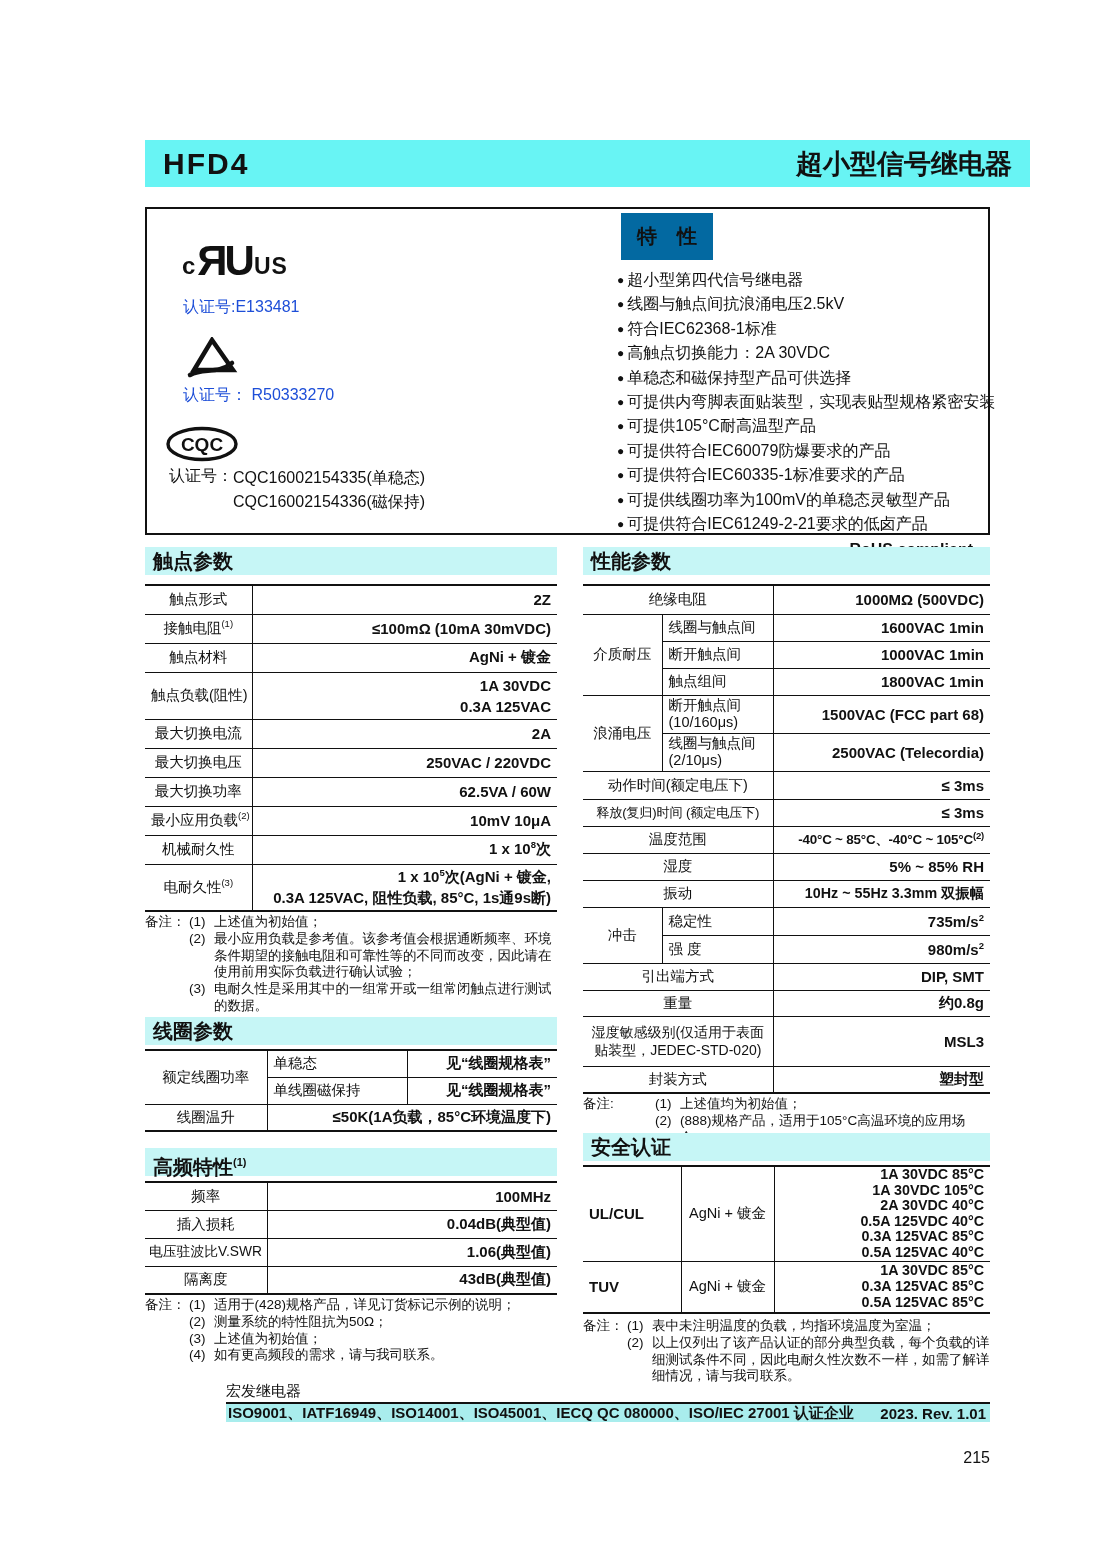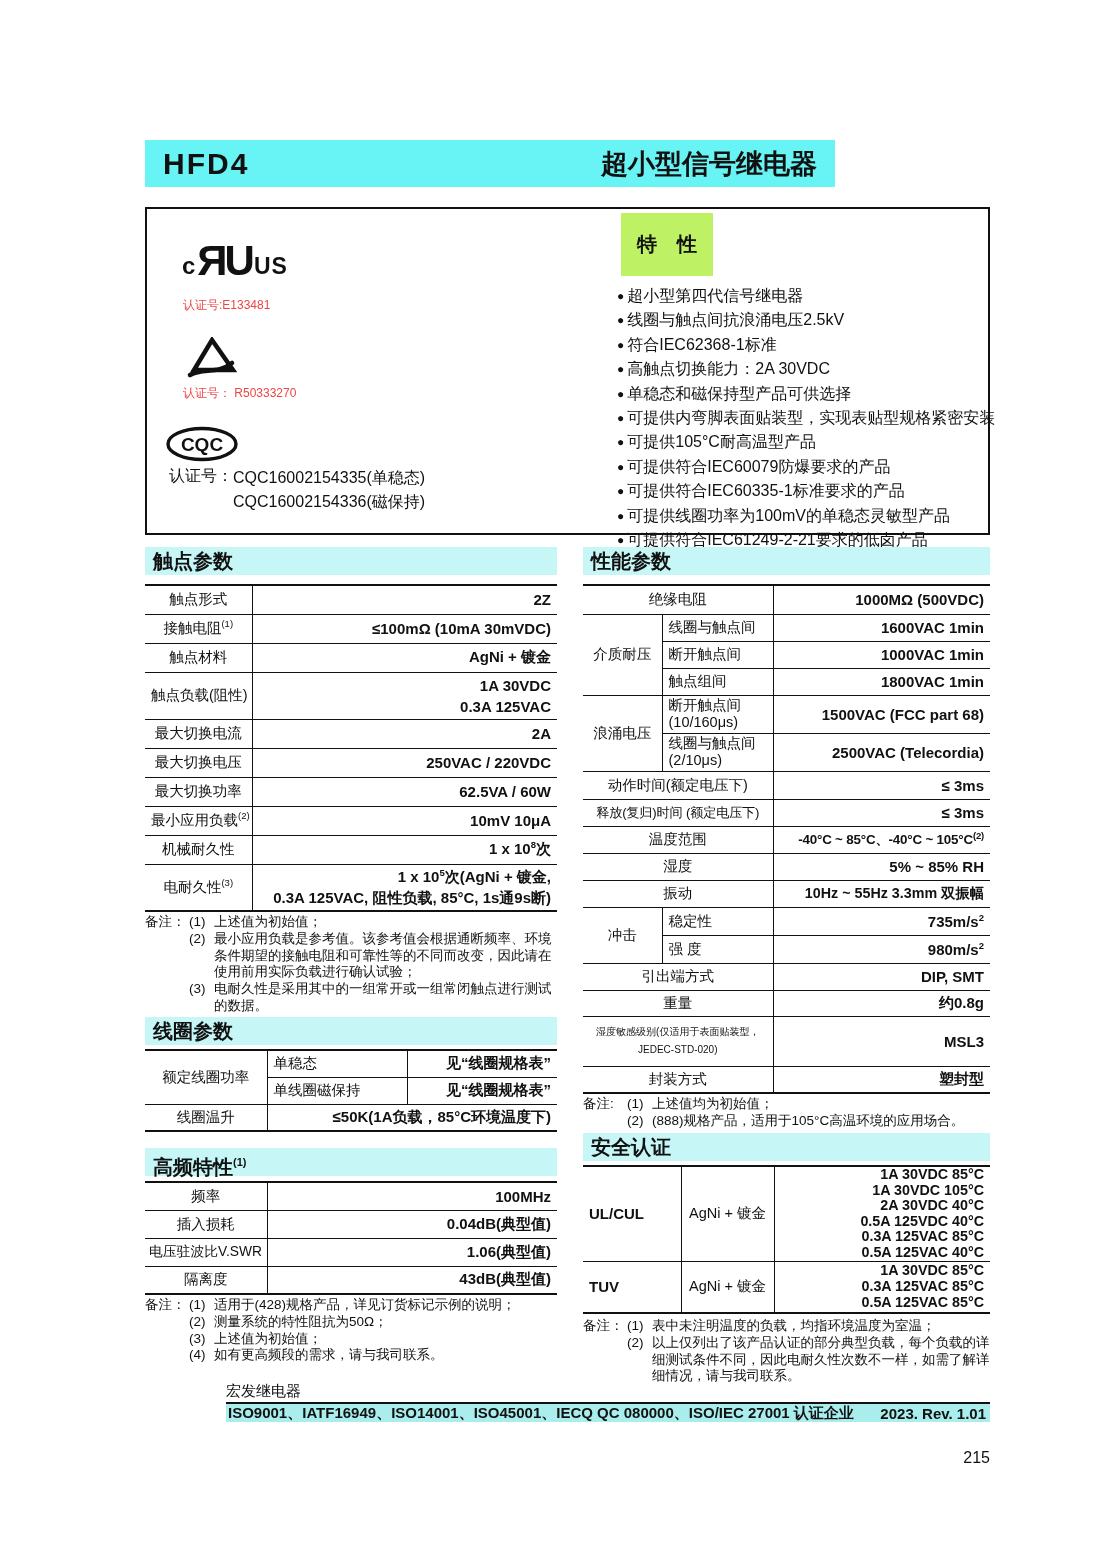--- a/index.html
+++ b/index.html
@@ -1,44 +1,44 @@
 <!DOCTYPE html>
 <html><head>
 <meta charset="utf-8">
 <style>
   html,body{margin:0;padding:0;background:#fff;}
   .page{position:relative;width:1102px;height:1559px;background:#ffffff;
         font-family:"Liberation Sans","DejaVu Sans",sans-serif;color:#111;overflow:hidden;}
   .abs{position:absolute;}
 
   
-  .title-bar{left:145px;top:140px;width:690px;height:47px;background:#68F4F4;
+  .title-bar{left:145px;top:140px;width:885px;height:47px;background:#68F4F4;
              display:flex;justify-content:space-between;align-items:center;
              padding:0 18px;box-sizing:border-box;}
   .title-model{font-size:30px;font-weight:bold;letter-spacing:2px;}
   .title-product{font-size:27px;font-weight:bold;}
 
   
   .cert-box{left:145px;top:207px;width:845px;height:328px;border:2px solid #111;box-sizing:border-box;}
   .ul-logo{left:35px;top:36px;display:flex;align-items:flex-end;}
   .ul-c{font-size:24px;font-weight:bold;line-height:1;}
   .ul-m{font-size:42px;font-weight:bold;line-height:.78;letter-spacing:-3px;margin:0 2px;}
   .ul-us{font-size:23px;font-weight:bold;line-height:1;letter-spacing:1px;}
-  .cert-no{font-size:12px;color:#ef4444;}
+  .cert-no{font-size:16px;color:#1d4ed8;}
   .cert-ul-no{left:36px;top:88px;}
   .tri-logo{left:38px;top:128px;}
   .cert-tri-no{left:36px;top:176px;}
   .cqc-logo{left:18px;top:217px;}
   .cqc-lines{left:22px;top:257px;display:flex;font-size:16px;}
   .cqc-lines .lbl{}
   .cqc-lines .nums div{line-height:24px;}
 
   .features{left:470px;top:4px;width:368px;}
-  .features-title{display:inline-block;background:#bef264;font-size:20px;font-weight:bold;
-                  padding:18px 16px;margin-left:4px;}
+  .features-title{display:inline-block;background:#0369a1;font-size:20px;font-weight:bold;
+                  padding:10px 16px;margin-left:4px;}
   .features ul{list-style:none;margin:8px 0 0 0;padding:0;font-size:16px;line-height:23.4px;}
   .features li{white-space:nowrap;}
   .features li::before{content:"●";font-size:12px;margin-right:3px;vertical-align:1px;}
   .rohs{text-align:right;font-weight:bold;font-size:16px;margin-top:5px;padding-right:12px;}
 
   
   .sec-h{height:28px;line-height:28px;background:#C6F6F6;font-size:20px;font-weight:bold;
          padding-left:8px;box-sizing:border-box;}
   .sec-h sup{font-size:11px;font-weight:bold;}
 
@@ -356,31 +356,31 @@
         </tr>
     <tr class="h27">
           <td class="lab b-r nowrap" colspan="2">引出端方式</td>
       <td class="val">DIP, SMT</td>
         </tr>
     <tr class="h26">
           <td class="lab b-r nowrap" colspan="2">重量</td>
       <td class="val">约0.8g</td>
         </tr>
     <tr class="h50">
-          <td class="lab b-r" colspan="2" style="line-height:18px;font-size:10px;">湿度敏感级别(仅适用于表面贴装型，JEDEC-STD-020)</td>
+          <td class="lab b-r" colspan="2" style="line-height:18px;font-size:14px;">湿度敏感级别(仅适用于表面贴装型，JEDEC-STD-020)</td>
       <td class="val">MSL3</td>
         </tr>
     <tr class="h27">
           <td class="lab b-r nowrap" colspan="2">封装方式</td>
       <td class="val">塑封型</td>
         </tr>
   </tbody>
     </table>
 
-  <div class="abs notes" style="left:583px;top:1096px;width:407px;">
+  <div class="abs notes" style="left:583px;top:1096px;width:407px;gap:28px;">
     <span class="notes-label">备注:</span>
     <div class="notes-items">
       <div class="note-item">
           <span class="note-num">(1)</span>
           <span class="note-text">上述值均为初始值；</span>
         </div>
       <div class="note-item">
           <span class="note-num">(2)</span>
           <span class="note-text">(888)规格产品，适用于105°C高温环境的应用场合。</span>
         </div>

